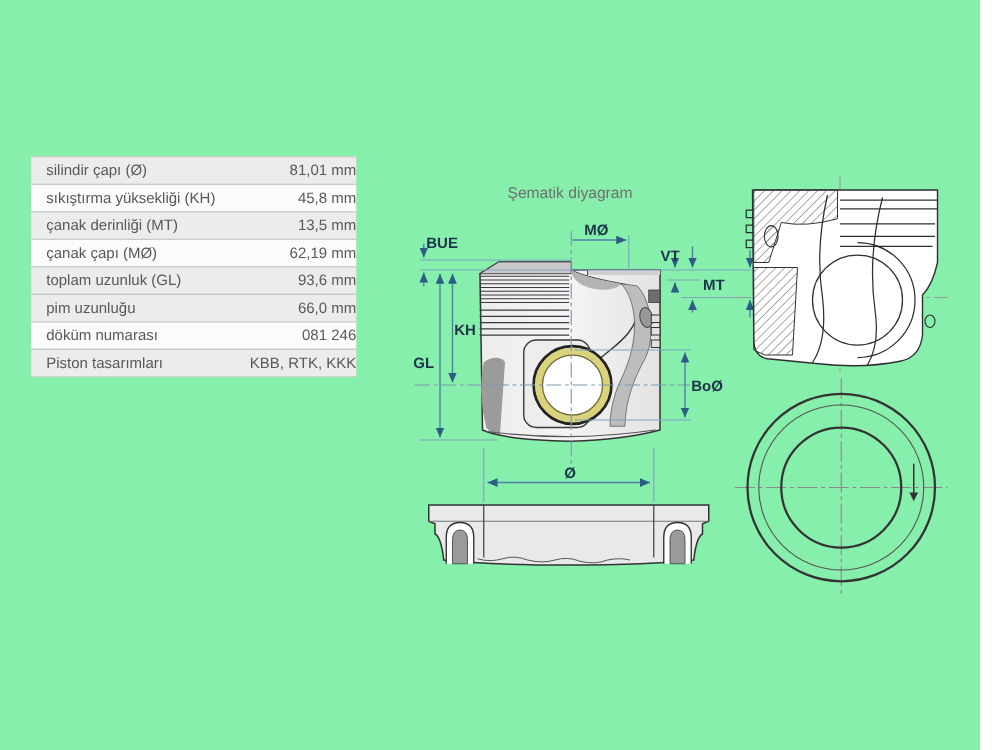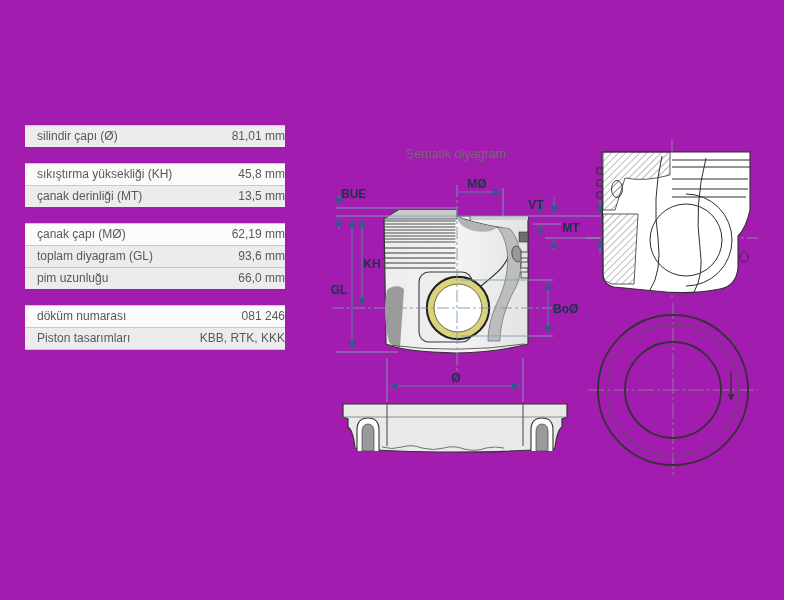--- a/index.html
+++ b/index.html
@@ -1,22 +1,22 @@
 <!DOCTYPE html>
 <html><head>
 <meta charset="utf-8">
 <style>
   html,body{margin:0;padding:0;background:#fff;}
-  .page{position:relative;width:784px;height:600px;background:#a21caf;overflow:hidden;
+  .page{position:relative;width:784px;height:600px;background:#86efac;overflow:hidden;
         font-family:"Liberation Sans",sans-serif;}
   .spec-table{position:absolute;left:25px;top:125px;width:260px;border-bottom:1px solid #c9c9c9;}
   .spec-row{display:flex;justify-content:space-between;align-items:center;height:21px;
             border-top:1px solid #c9c9c9;font-size:12px;color:#58585a;line-height:21px;}
   .spec-row.alt{background:#ececec;}
-  .spec-row.plain{background:#fbfbfb;margin-top:16px;}
+  .spec-row.plain{background:#fbfbfb;}
   .spec-label{padding-left:12px;white-space:nowrap;}
   .spec-value{white-space:nowrap;text-align:right;}
   svg{position:absolute;left:0;top:0;}
   text{font-family:"Liberation Sans",sans-serif;}
   .dimlbl{font-size:12px;font-weight:bold;fill:#1d3349;}
   .ttl{font-size:12.5px;fill:#6f6f6f;}
 </style>
 </head>
 <body>
 
@@ -33,21 +33,21 @@
       </div>
       <div class="spec-row alt">
         <span class="spec-label">çanak derinliği (MT)</span>
         <span class="spec-value">13,5 mm</span>
       </div>
       <div class="spec-row plain">
         <span class="spec-label">çanak çapı (MØ)</span>
         <span class="spec-value">62,19 mm</span>
       </div>
       <div class="spec-row alt">
-        <span class="spec-label">toplam diyagram (GL)</span>
+        <span class="spec-label">toplam uzunluk (GL)</span>
         <span class="spec-value">93,6 mm</span>
       </div>
       <div class="spec-row alt">
         <span class="spec-label">pim uzunluğu</span>
         <span class="spec-value">66,0 mm</span>
       </div>
       <div class="spec-row plain">
         <span class="spec-label">döküm numarası</span>
         <span class="spec-value">081 246</span>
       </div>

